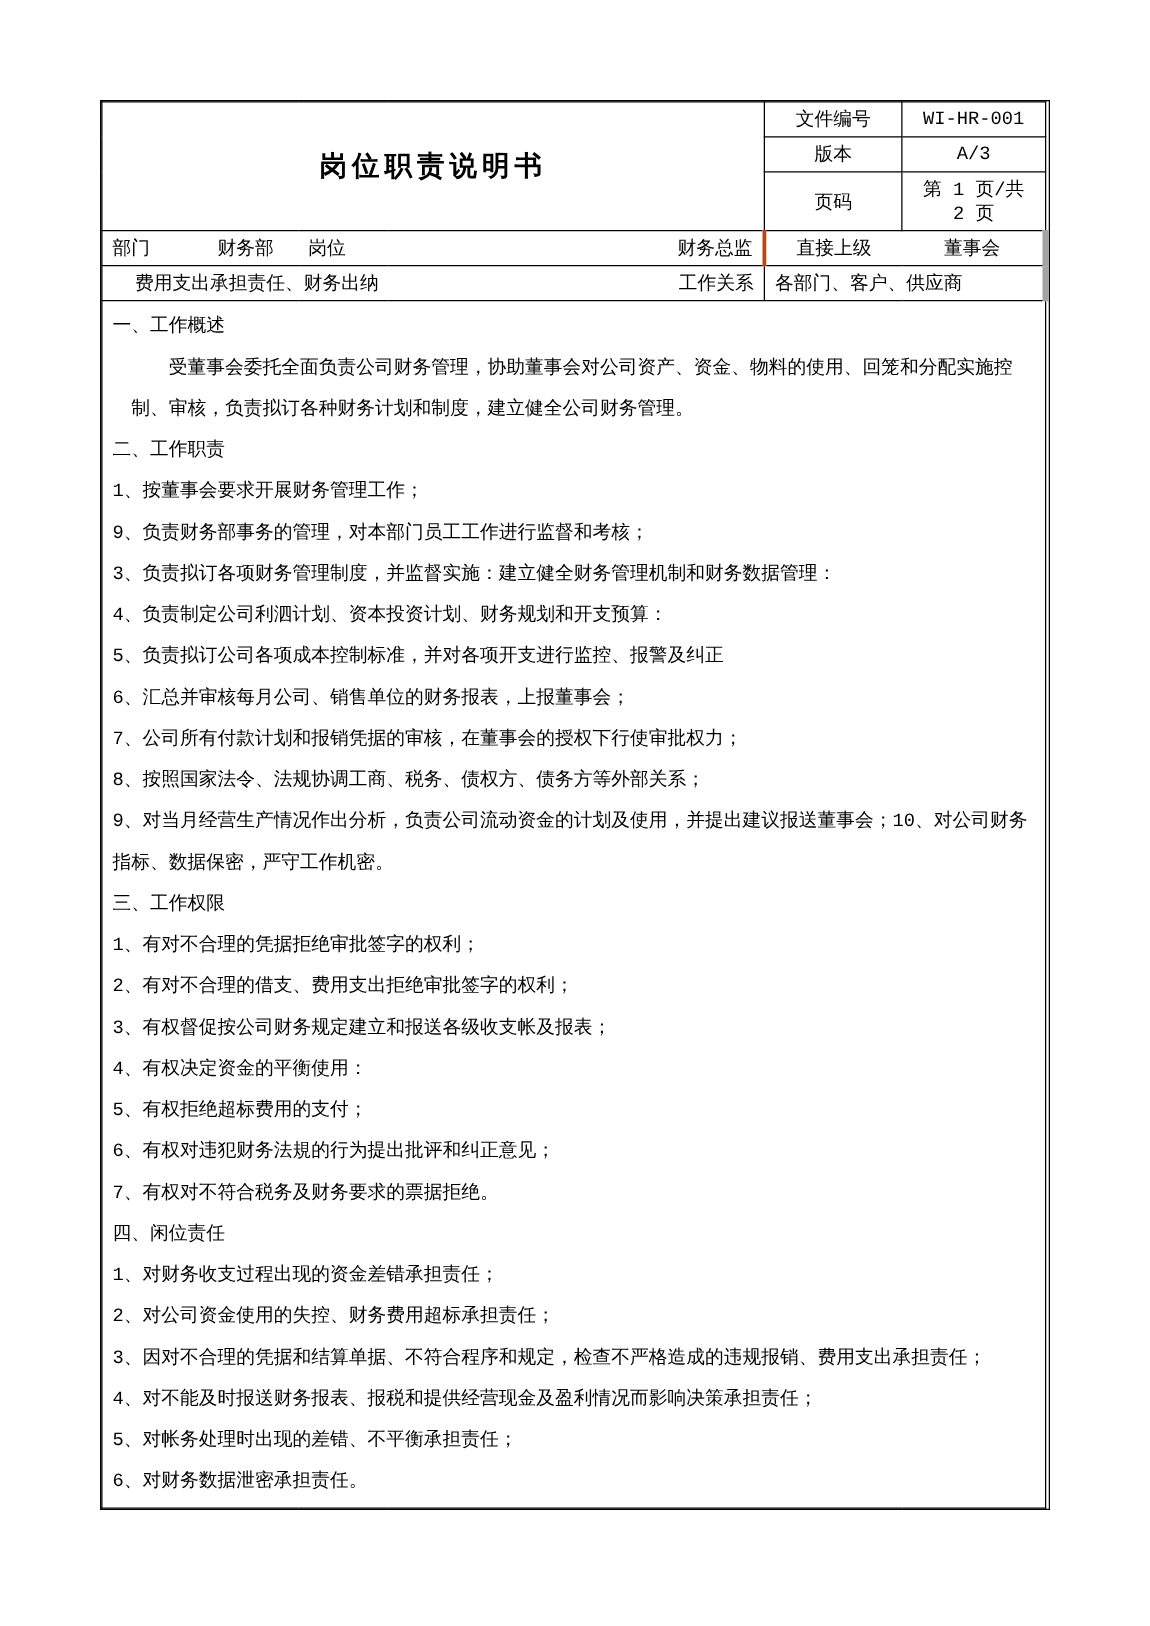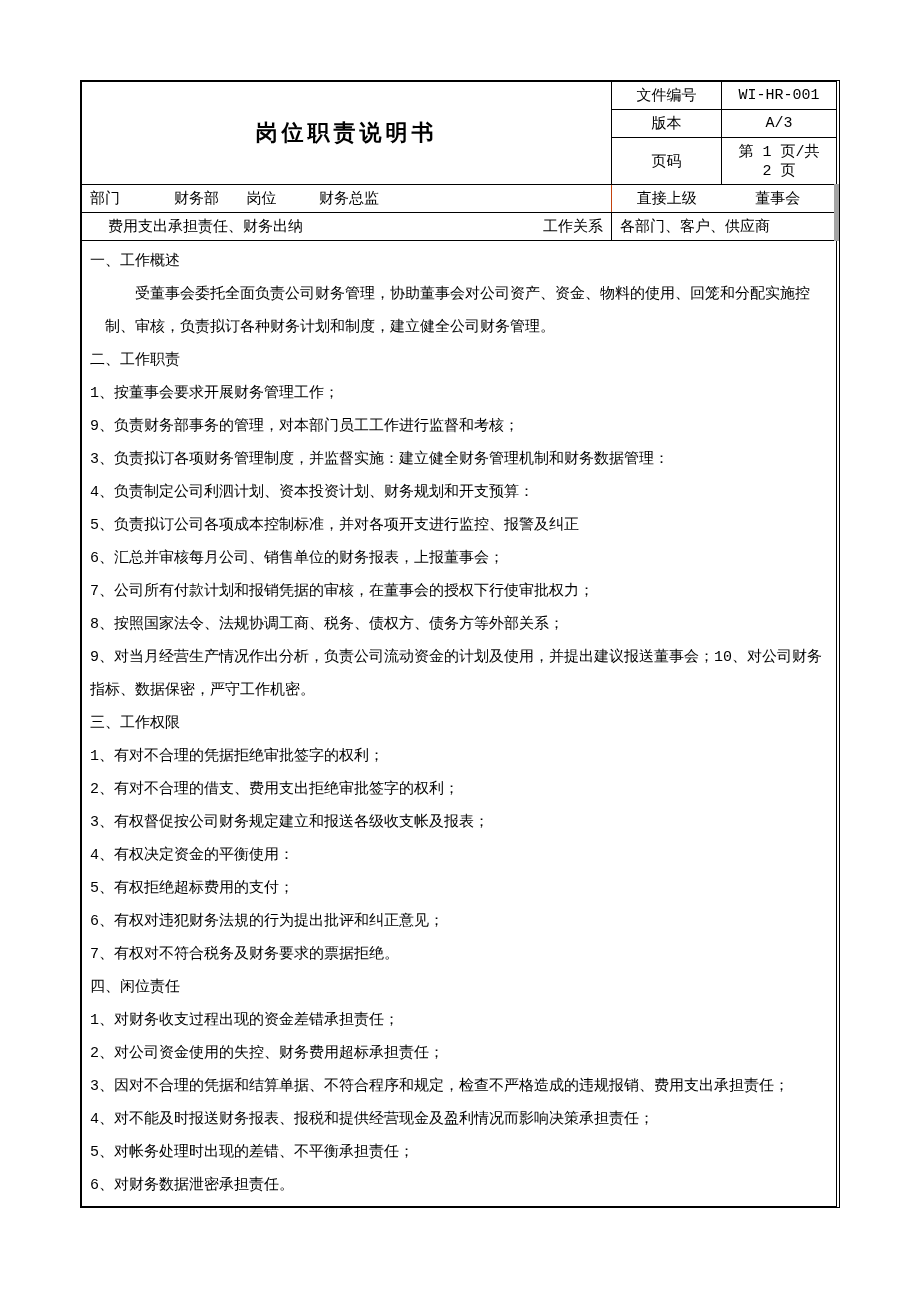--- a/index.html
+++ b/index.html
@@ -98,24 +98,24 @@
     </tr>
     <tr class="info-row">
       <td style="width:130px; border-right:none;">
         <span class="nb">部门</span>
         &nbsp;&nbsp;&nbsp;&nbsp;
         <span class="nb">财务部</span>
       </td>
       <td style="width:60px; border-left:none; border-right:none;margin-left:27px;">
         <span class="nb">岗位</span>
       </td>
-      <td style="border-left:none; text-align:left;">
+      <td style="border-left:none; text-align:right;">
         <span class="nb">财务总监</span>
       </td>
-      <td class="meta-label" style="border-left:1px solid #c2410c;">直接上级</td>
+      <td class="meta-label" style="border-left:3px solid #c2410c;">直接上级</td>
       <td class="meta-value">董事会</td>
     </tr>
     <tr class="info-row">
       <td colspan="2" style="border-right:none;">
         &nbsp;&nbsp;<span class="nb">费用支出承担责任、财务出纳</span>
       </td>
       <td style="text-align:right; border-left:none;" class="pad-r">
         <span class="nb">工作关系</span>
       </td>
       <td colspan="2" style="border-left:1px solid #000; text-align:left;">各部门、客户、供应商</td>

